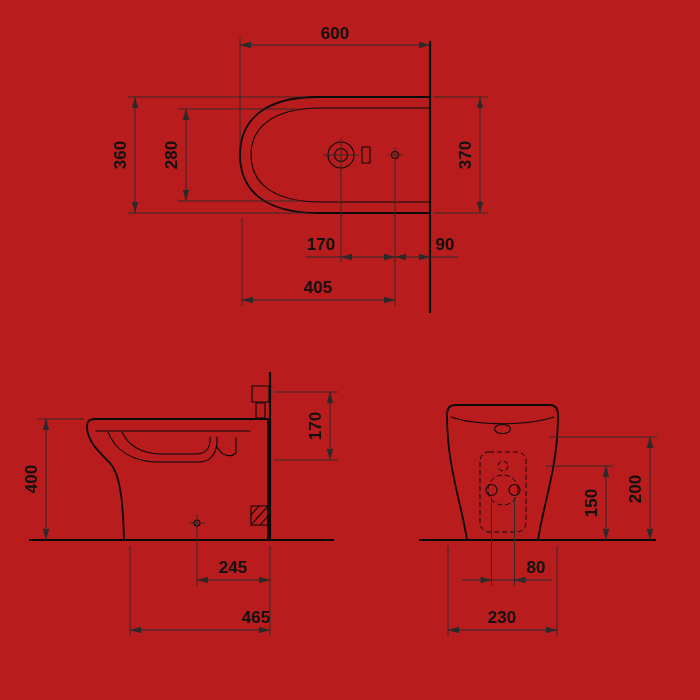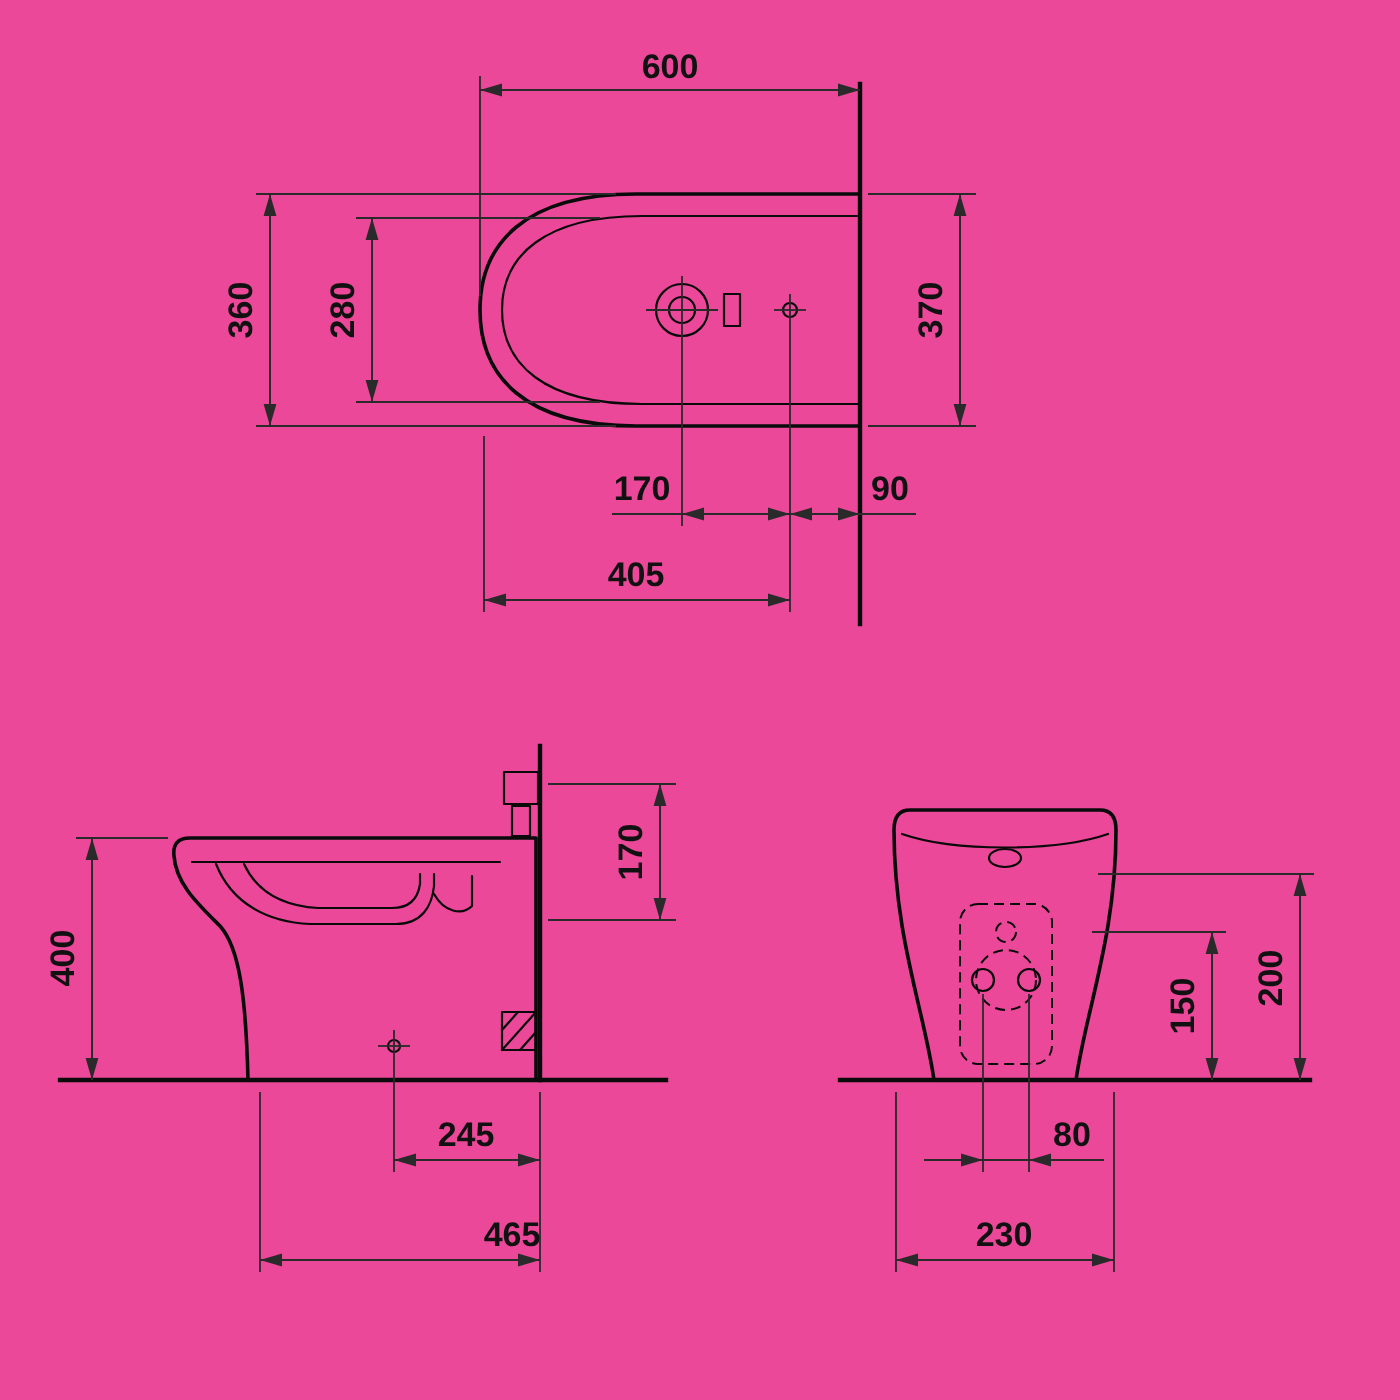--- a/index.html
+++ b/index.html
@@ -1,16 +1,16 @@
 <!DOCTYPE html>
 <html><head>
 <meta charset="utf-8">
 <style>
   html,body{margin:0;padding:0;background:#ffffff;}
-  .stage{position:relative;width:700px;height:700px;background:#ec4899;overflow:hidden;}
+  .stage{position:relative;width:700px;height:700px;background:#b91c1c;overflow:hidden;}
   svg{display:block;}
   .obj{stroke:#0a0a0a;stroke-width:1.8;fill:none;stroke-linejoin:round;stroke-linecap:round;}
   .obj2{stroke:#0a0a0a;stroke-width:1.1;fill:none;stroke-linejoin:round;stroke-linecap:round;}
   .wall{stroke:#0a0a0a;stroke-width:2.2;fill:none;stroke-linecap:square;}
   .dim{stroke:#2a2a2a;stroke-width:1;fill:none;}
   .ext{stroke:#2a2a2a;stroke-width:0.9;fill:none;}
   .dash{stroke:#0a0a0a;stroke-width:1;fill:none;stroke-dasharray:5 3;}
   .dimtext{font-family:"Liberation Sans","DejaVu Sans",sans-serif;font-weight:bold;font-size:17px;fill:#111111;}
 </style>
 </head>

